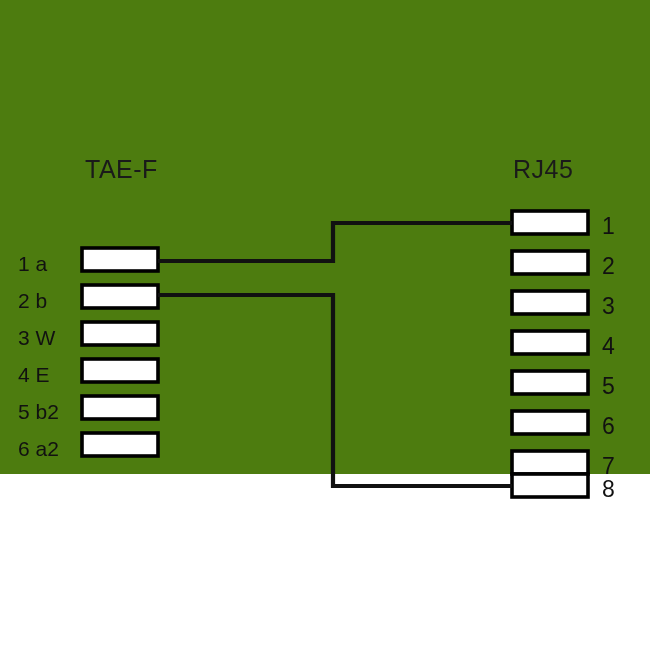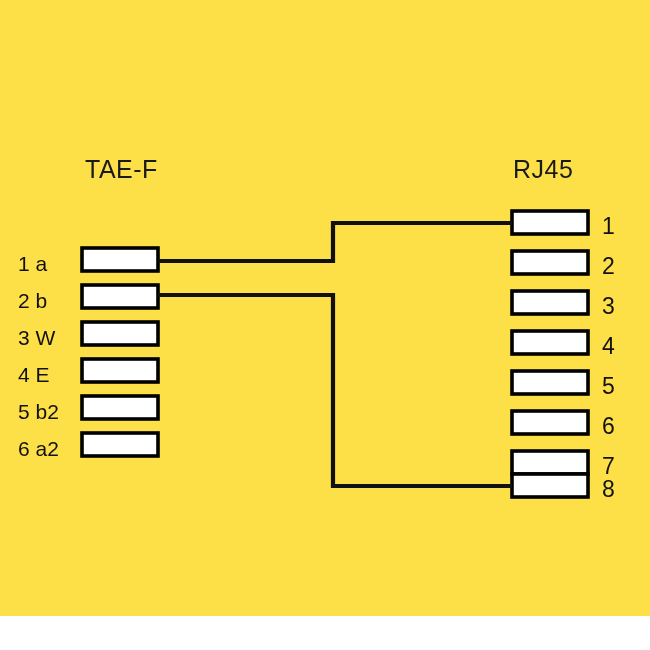--- a/index.html
+++ b/index.html
@@ -9,22 +9,22 @@
   }
   body {
     width: 650px;
     height: 650px;
     overflow: hidden;
     font-family: "Liberation Sans", sans-serif;
   }
   #diagram-root {
     position: relative;
     width: 650px;
-    height: 616px;
-    background: #fde047;
+    height: 474px;
+    background: #4d7c0f;
   }
   svg#wiring-svg {
     position: absolute;
     top: 0;
     left: 0;
     width: 650px;
     height: 650px;
     display: block;
   }
   .conn-title {

